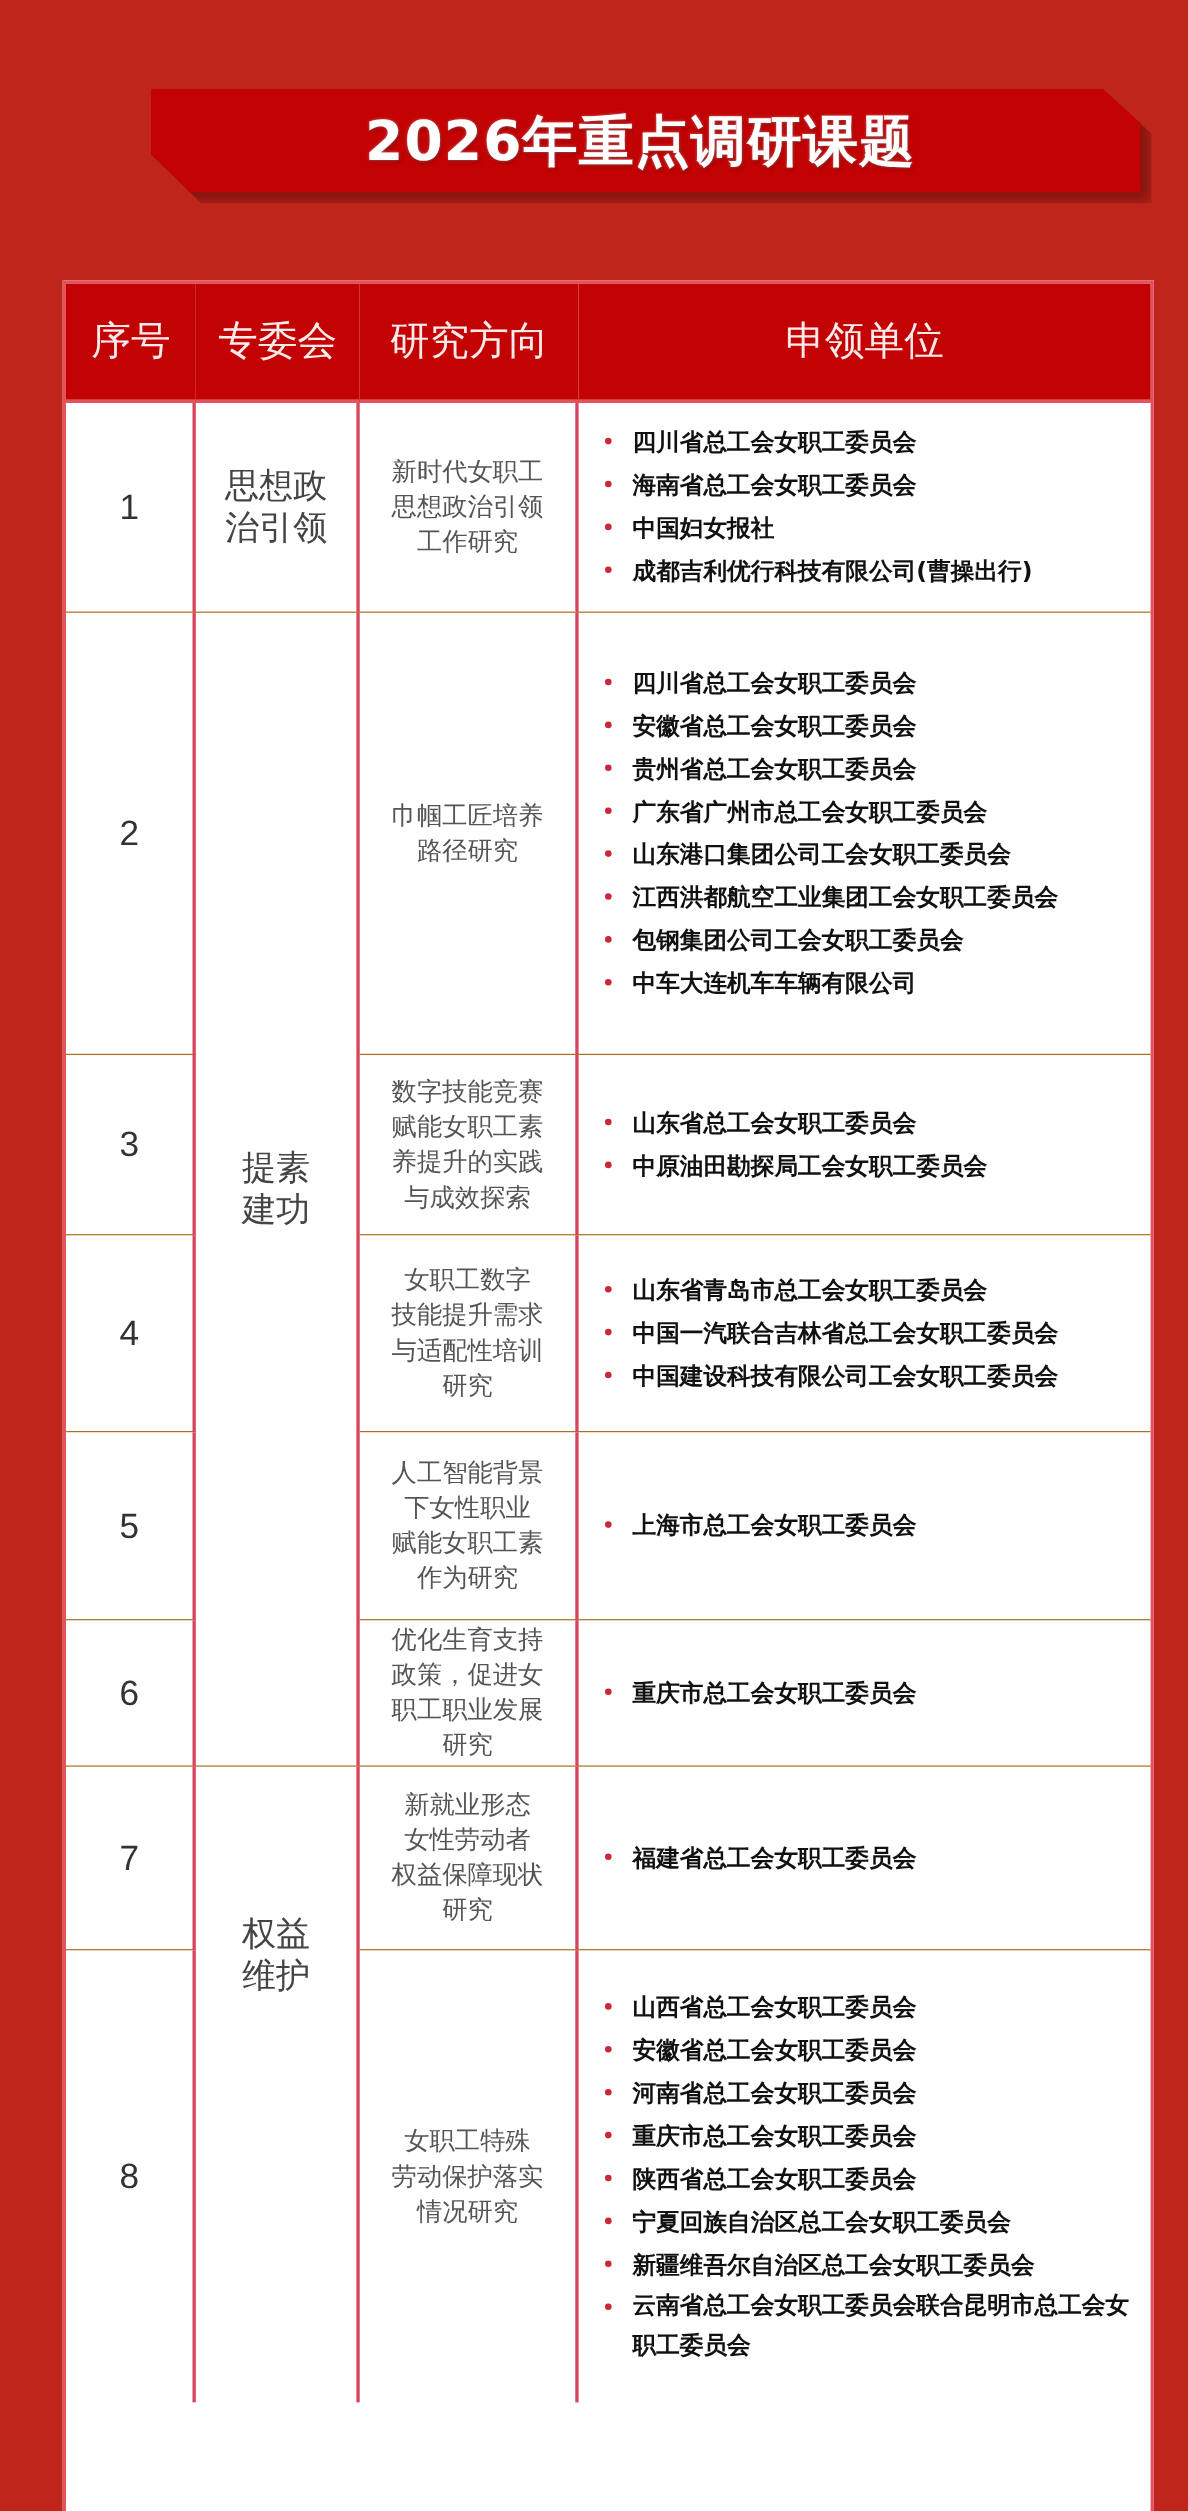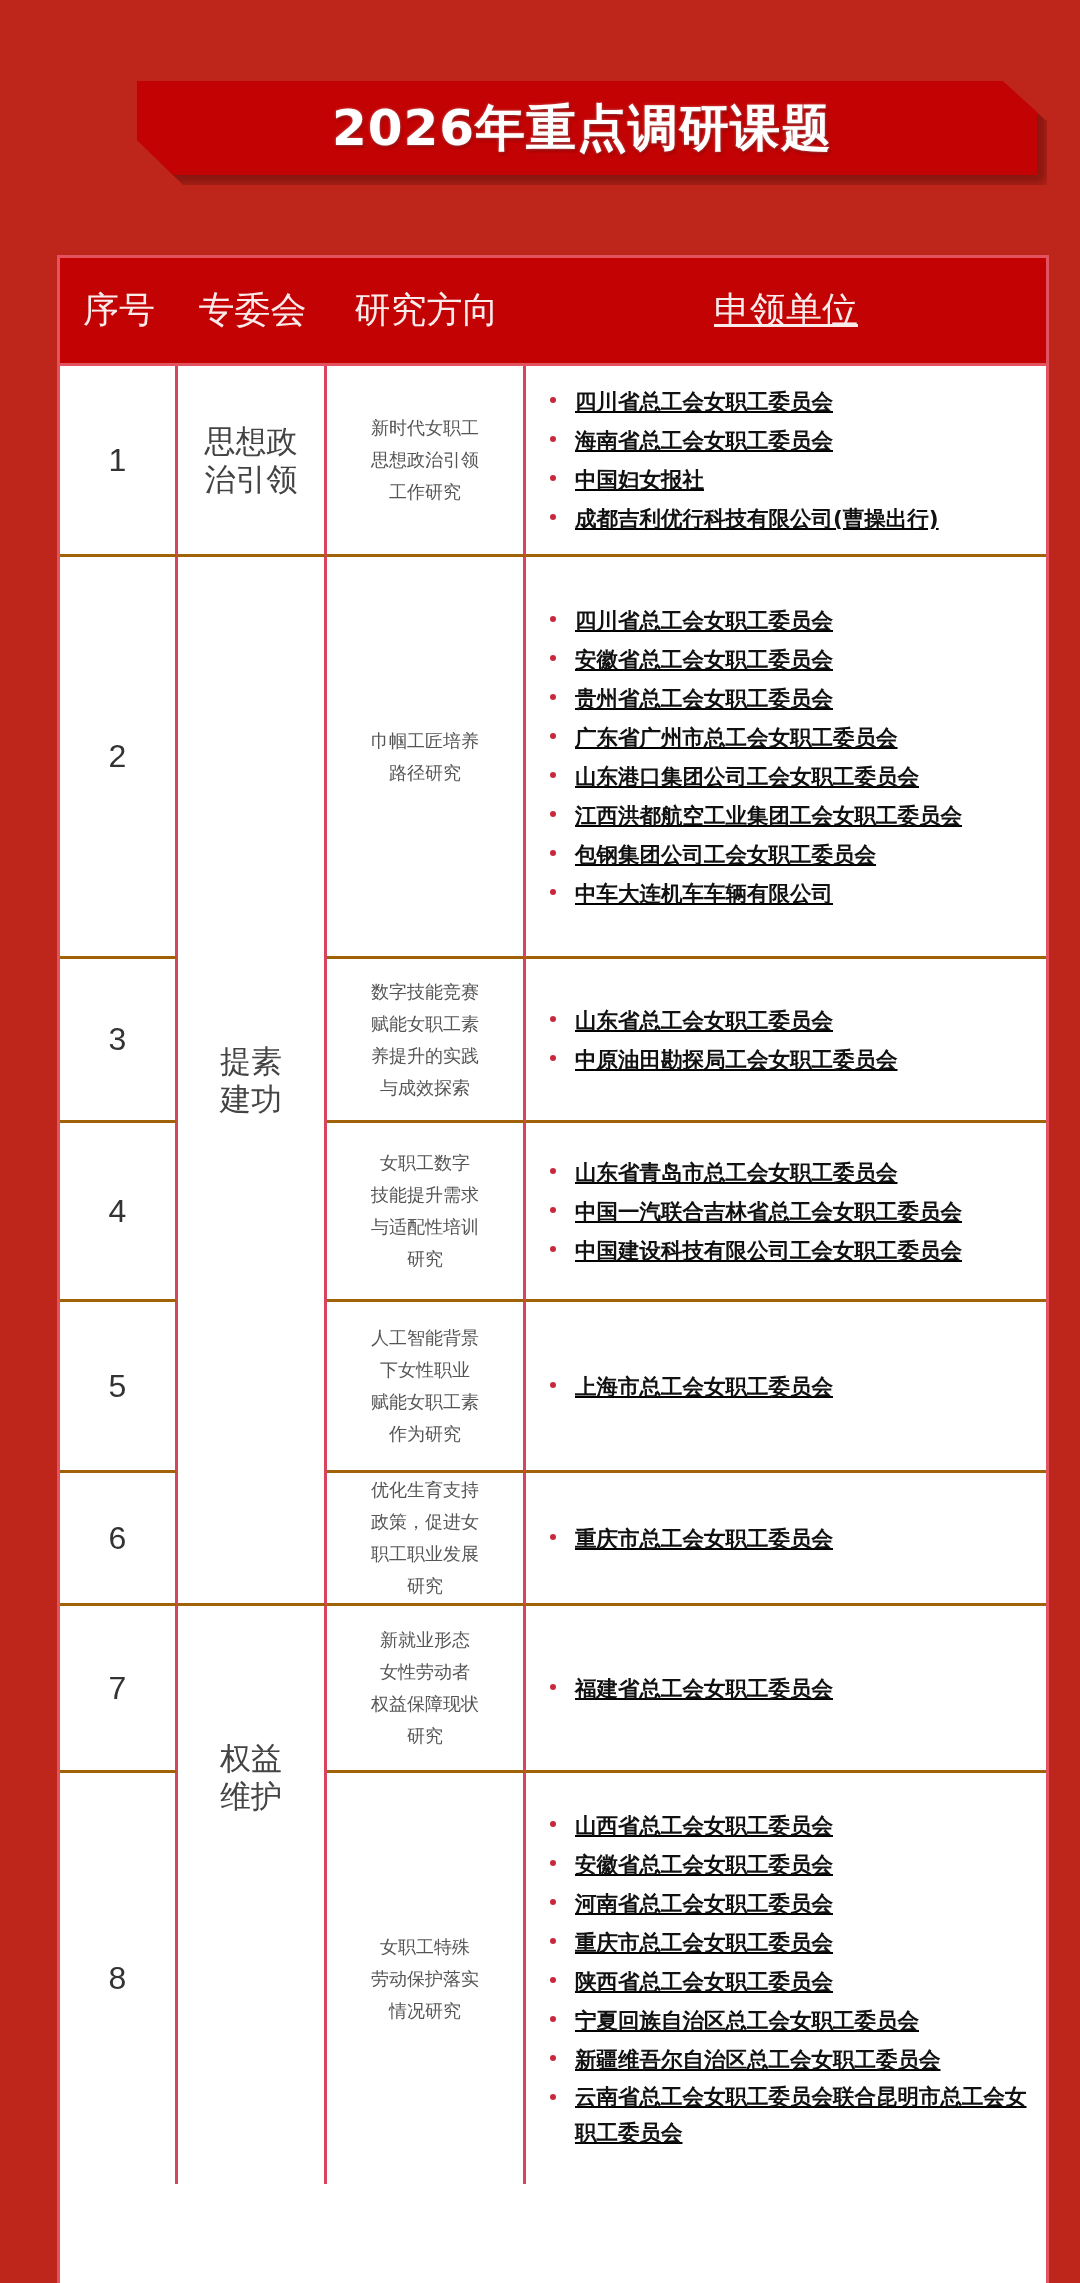--- a/index.html
+++ b/index.html
@@ -32,43 +32,43 @@
     background:#fff;
     box-sizing:border-box;
     border:3px solid #e2525f;
     display:grid;
     grid-template-columns: 118px 149px 199px 1fr;
     grid-template-rows: 108px 191px 402px 164px 179px 171px 133px 167px 411px;
   }
   .cell {
     box-sizing:border-box;
     border-right:3px solid #d8445c;
-    border-bottom:3px solid #a16207;
+    border-bottom:1px solid #a16207;
     display:flex; align-items:center; justify-content:center;
     text-align:center;
   }
-  .cell.last { border-right:none;text-decoration:underline; }
+  .cell.last { border-right:none; }
   .cell.bottom { border-bottom:none; }
 
   .hcell {
     background:#c20203; color:#fbeaea;
     font-size:36px;
     border-right:none; border-bottom:3px solid #e2525f;
     font-family:"DejaVu Serif", serif;
   }
 
   .num { font-size:32px; color:#333; font-family:"Liberation Sans", sans-serif; }
   .committee {
     font-size:31px; color:#444; line-height:38px;
     padding:0 22px;
     font-family:"DejaVu Sans", sans-serif;
   }
   .committee span { display:block; width:100%; word-break:break-all; }
   .topic {
-    font-size:18px; color:#555; line-height:32px;
+    font-size:23px; color:#555; line-height:32px;
     padding:0 20px;
   }
   .topic span { display:block; width:100%; word-break:break-all; }
 
   .units {
     justify-content:flex-start; text-align:left;
     padding-left:22px; padding-right:18px;
   }
   .units ul { list-style:none; margin:0; padding:0; width:100%; }
   .units li {

